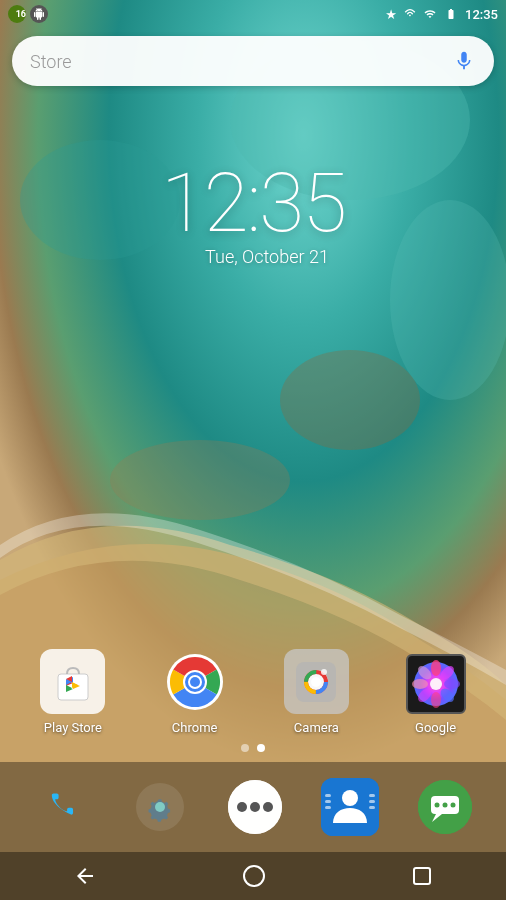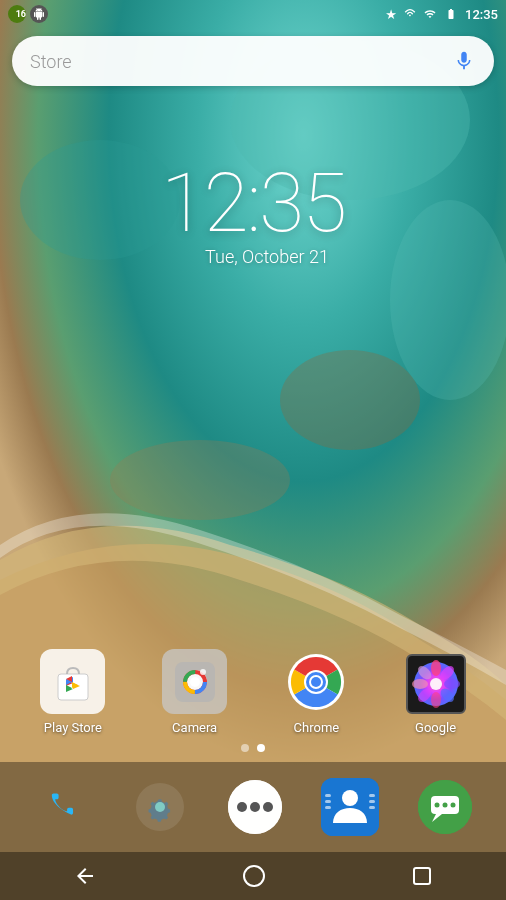--- a/index.html
+++ b/index.html
@@ -363,62 +363,62 @@
           <path d="M7,4 L13,7 L7,10 Z" fill="#fbbc04"></path>
           <path d="M1,7 L7,10 L1,13 Z" fill="#34a853"></path>
           <path d="M1,1 L7,-2 L7,4 Z" fill="#e53935"></path>
         </g>
       </svg>
     </div>
     <span class="app-label">Play Store</span>
   </div>
 
   <div class="app-icon-wrapper">
+    <div class="app-icon icon-chrome">
+      <svg width="60" height="60" viewBox="0 0 60 60">
+
+        <circle cx="30" cy="30" r="28" fill="white"></circle>
+
+        <path d="M30,30 L30,5 A25,25 0 0,1 51.7,17.5 Z" fill="#e53935"></path>
+
+        <path d="M30,30 L51.7,17.5 A25,25 0 0,1 51.7,42.5 Z" fill="#34a853"></path>
+
+        <path d="M30,30 L51.7,42.5 A25,25 0 0,1 8.3,42.5 Z" fill="#4285f4"></path>
+
+        <path d="M30,30 L8.3,42.5 A25,25 0 0,1 8.3,17.5 Z" fill="#fbbc04"></path>
+
+        <path d="M30,30 L8.3,17.5 A25,25 0 0,1 30,5 Z" fill="#e53935"></path>
+
+        <circle cx="30" cy="30" r="12" fill="white"></circle>
+
+        <circle cx="30" cy="30" r="10" fill="#4285f4"></circle>
+
+        <circle cx="30" cy="30" r="7" fill="white"></circle>
+        <circle cx="30" cy="30" r="5" fill="#4285f4"></circle>
+      </svg>
+    </div>
+    <span class="app-label">Chrome</span>
+  </div>
+
+  <div class="app-icon-wrapper">
     <div class="app-icon icon-camera">
       <svg width="44" height="44" viewBox="0 0 44 44">
         <rect x="2" y="2" width="40" height="40" rx="8" fill="rgba(180,180,180,0.7)"></rect>
 
         <circle cx="22" cy="22" r="12" fill="#fff" opacity="0.9"></circle>
         <circle cx="22" cy="22" r="10" fill="none" stroke="#e53935" stroke-width="4"></circle>
         <circle cx="22" cy="22" r="10" fill="none" stroke="#fbbc04" stroke-width="4" stroke-dasharray="15.7 47.1" stroke-dashoffset="-15.7"></circle>
         <circle cx="22" cy="22" r="10" fill="none" stroke="#34a853" stroke-width="4" stroke-dasharray="15.7 47.1" stroke-dashoffset="-31.4"></circle>
         <circle cx="22" cy="22" r="10" fill="none" stroke="#4285f4" stroke-width="4" stroke-dasharray="15.7 47.1" stroke-dashoffset="0"></circle>
         <circle cx="22" cy="22" r="5" fill="white" opacity="0.9"></circle>
 
         <circle cx="30" cy="12" r="3" fill="white" opacity="0.8"></circle>
       </svg>
     </div>
     <span class="app-label">Camera</span>
-  </div>
-
-  <div class="app-icon-wrapper">
-    <div class="app-icon icon-chrome">
-      <svg width="60" height="60" viewBox="0 0 60 60">
-
-        <circle cx="30" cy="30" r="28" fill="white"></circle>
-
-        <path d="M30,30 L30,5 A25,25 0 0,1 51.7,17.5 Z" fill="#e53935"></path>
-
-        <path d="M30,30 L51.7,17.5 A25,25 0 0,1 51.7,42.5 Z" fill="#34a853"></path>
-
-        <path d="M30,30 L51.7,42.5 A25,25 0 0,1 8.3,42.5 Z" fill="#4285f4"></path>
-
-        <path d="M30,30 L8.3,42.5 A25,25 0 0,1 8.3,17.5 Z" fill="#fbbc04"></path>
-
-        <path d="M30,30 L8.3,17.5 A25,25 0 0,1 30,5 Z" fill="#e53935"></path>
-
-        <circle cx="30" cy="30" r="12" fill="white"></circle>
-
-        <circle cx="30" cy="30" r="10" fill="#4285f4"></circle>
-
-        <circle cx="30" cy="30" r="7" fill="white"></circle>
-        <circle cx="30" cy="30" r="5" fill="#4285f4"></circle>
-      </svg>
-    </div>
-    <span class="app-label">Chrome</span>
   </div>
 
   <div class="app-icon-wrapper">
     <div class="app-icon icon-gallery" style="width:60px;height:60px;background:#1a1a1a;border-radius:6px;border:2px solid #555;">
       <svg width="52" height="52" viewBox="0 0 52 52">
 
         <defs>
           <radialGradient id="galleryGrad" cx="50%" cy="50%" r="50%">
             <stop offset="0%" stop-color="#ff69b4"></stop>
             <stop offset="40%" stop-color="#e040fb"></stop>

